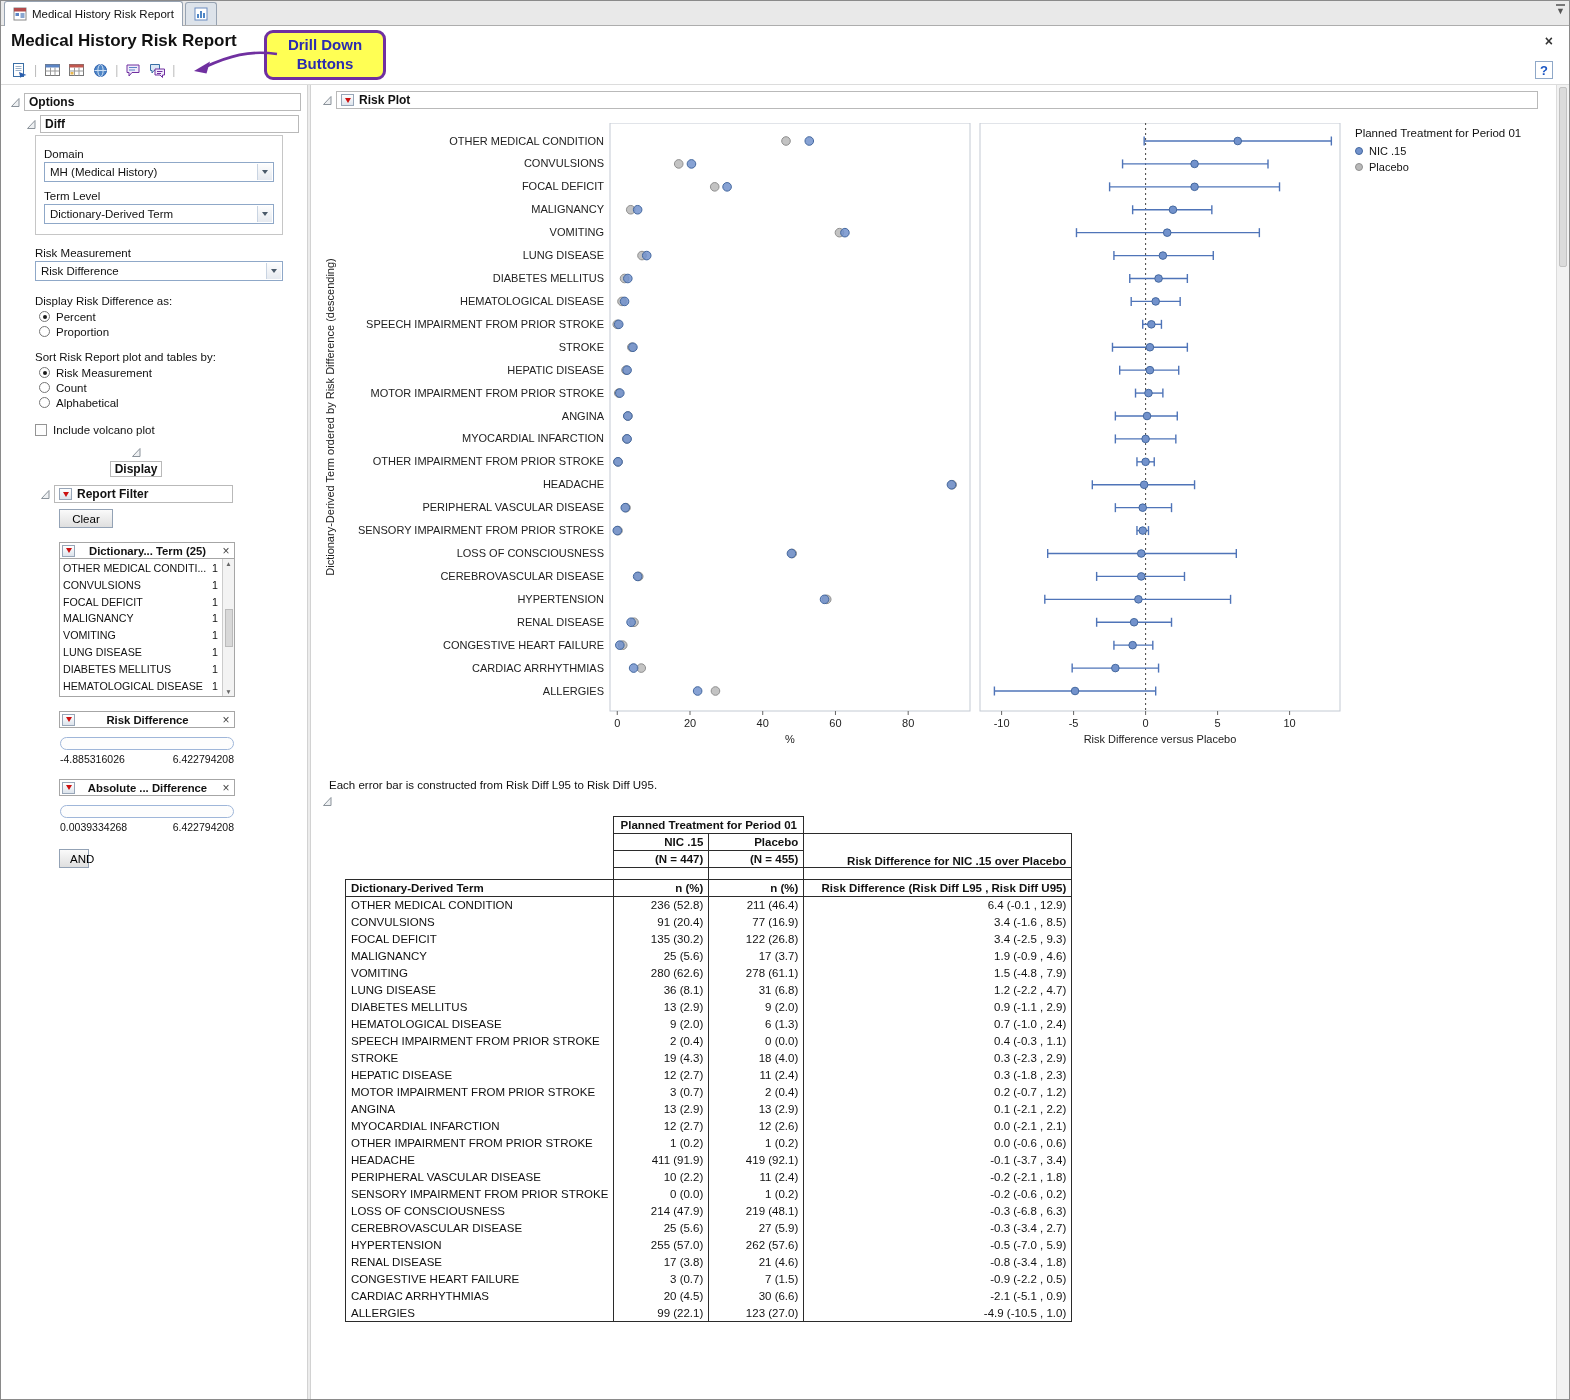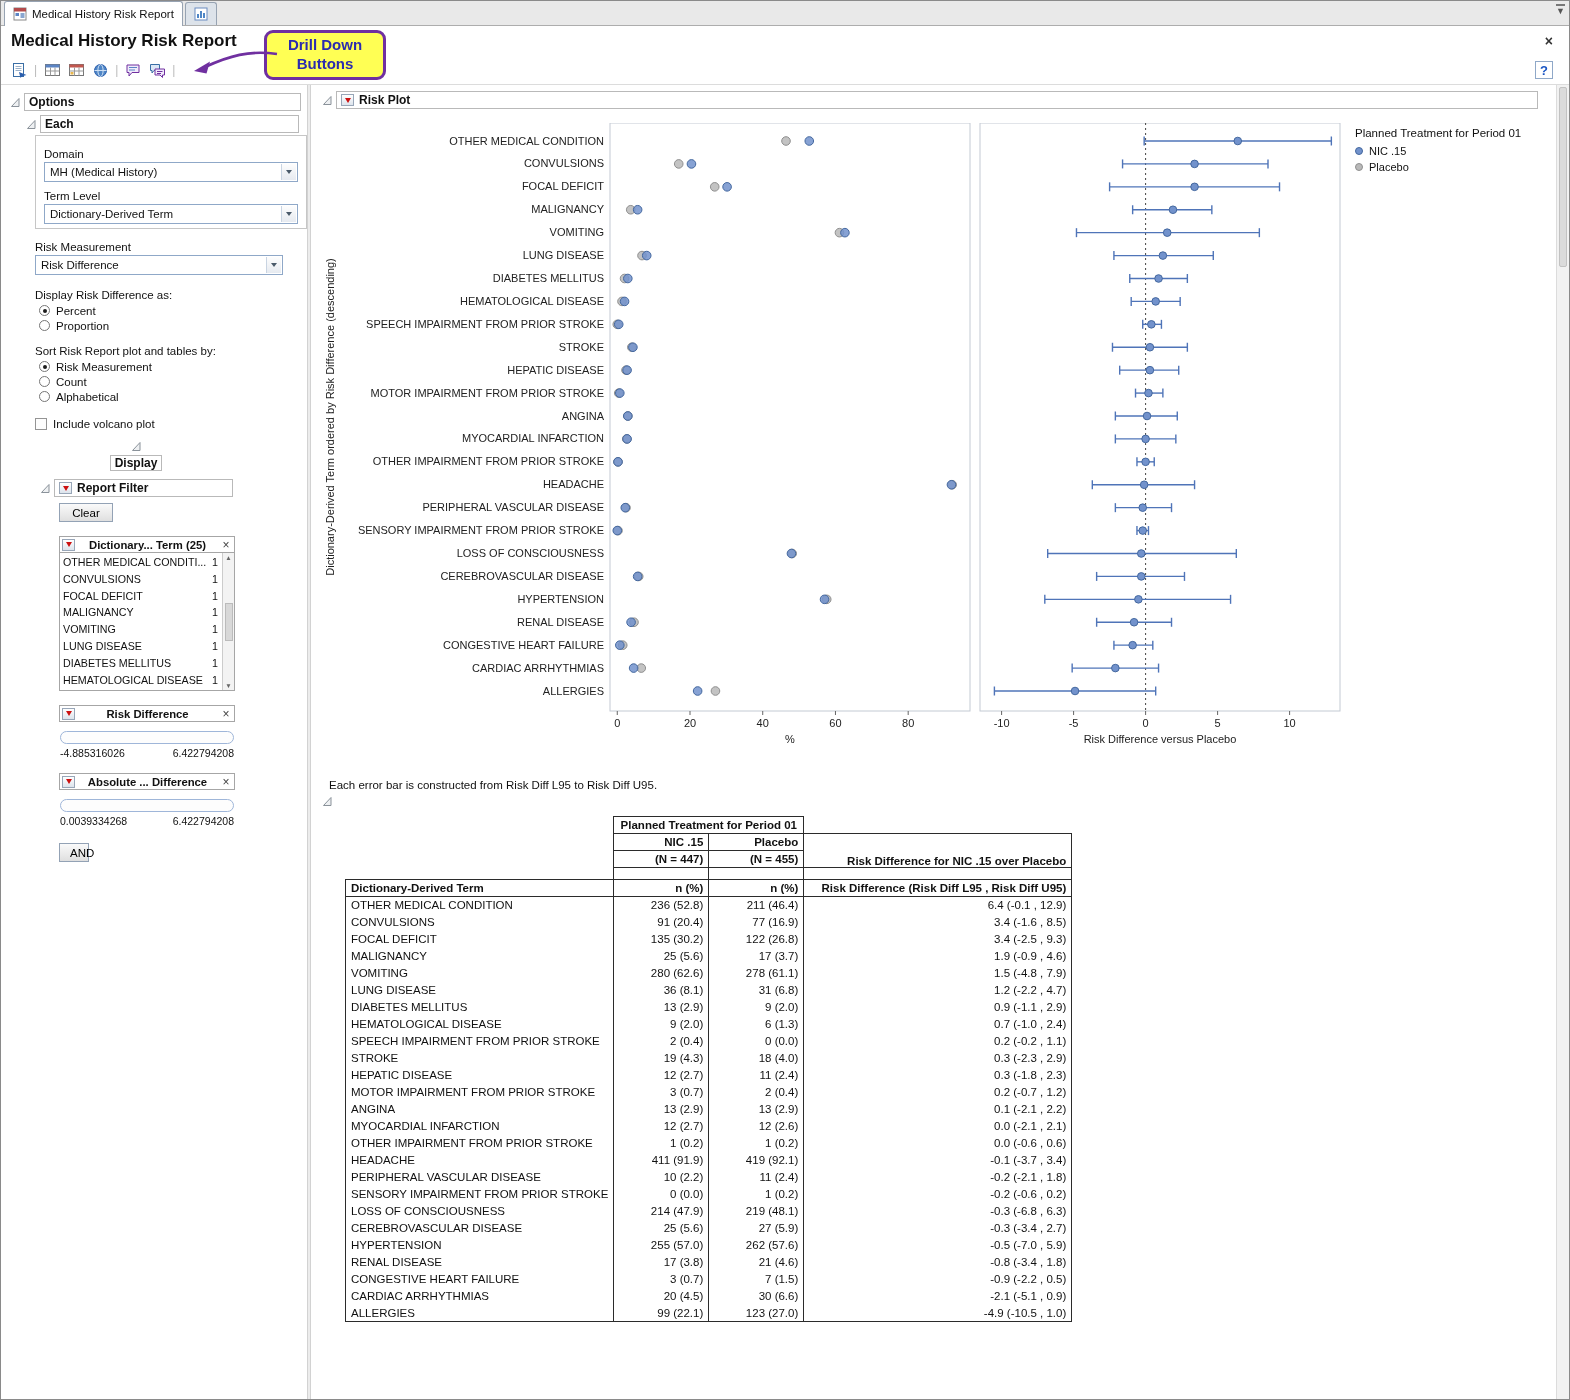--- a/index.html
+++ b/index.html
@@ -35,21 +35,21 @@
   .band.wide{margin-right:8px;}
   .band.med{flex:none;width:735px;}
   .disc{flex:none;}
   .disc path{fill:#eef0f2;stroke:#8a929a;stroke-width:1;}
   .rtri{width:13px;height:12px;border:1px solid #98a6b8;background:linear-gradient(#ffffff,#dde4ec);display:inline-flex;align-items:center;justify-content:center;flex:none;}
   .rt{border-left:3.5px solid transparent;border-right:3.5px solid transparent;border-top:5px solid #cc1111;}
   
   .row-data{margin-left:18px;margin-top:4px;width:272px;}
   .row-display{margin-left:18px;margin-top:12px;width:218px;flex-direction:column;}
   .row-filter{margin-left:32px;margin-top:8px;width:192px;}
-  .databox{border:1px solid #c6c6c6;margin:2px 0 2px 26px;width:272px;padding:4px 8px 4px 8px;background:#fff;}
+  .databox{border:1px solid #c6c6c6;margin:2px 0 2px 26px;width:248px;padding:4px 8px 10px 8px;background:#fff;}
   .datacontent{margin-left:26px;width:248px;}
   .lbl{font-size:11.5px;margin:8px 0 2px;}
   .combo{height:20px;border:1px solid #8fa8c8;background:#fff;display:flex;align-items:center;font-size:11.5px;padding-left:5px;position:relative;}
   .combo .chev{position:absolute;right:1px;top:1px;bottom:1px;width:15px;background:linear-gradient(#fdfdfd,#e6eaf0);border-left:1px solid #c9d4e2;display:flex;align-items:center;justify-content:center;}
   .combo .chev::after{content:"";border-left:3.5px solid transparent;border-right:3.5px solid transparent;border-top:4.5px solid #4a5a6a;}
   fieldset.events{border:1px solid #b9c4cc;margin:12px 0 0 0;padding:0 7px 9px 7px;}
   fieldset.events legend{font-size:11.5px;padding:0 3px;}
   .checkrow{display:flex;gap:6px;align-items:flex-start;font-size:11.5px;margin-top:9px;cursor:default;}
   .cb{width:12px;height:12px;border:1px solid #949494;background:#fdfdfd;flex:none;margin-top:0;}
   .cb.dis{background:#ececec;border-color:#b8b8b8;}
@@ -207,21 +207,21 @@
         <div class="band">
             <span class="bt">Options</span>
           </div>
       </div>
 
       <div class="outline-row row-data">
         <svg class="disc" viewBox="0 0 9 9" width="9" height="9">
             <path d="M8 0.5 L8 8.5 L0.5 8.5 Z"></path>
           </svg>
         <div class="band">
-            <span class="bt">Each</span>
+            <span class="bt">Diff</span>
           </div>
       </div>
 
       <div class="databox">
         <div class="lbl">Domain</div>
         <div class="combo">
             <span>MH (Medical History)</span>
             <span class="chev"></span>
           </div>
         <div class="lbl">Term Level</div>
@@ -706,21 +706,21 @@
             <tr>
               <td>HEMATOLOGICAL DISEASE</td>
               <td class="num">9 (2.0)</td>
               <td class="num">6 (1.3)</td>
               <td class="num">0.7 (-1.0 , 2.4)</td>
             </tr>
             <tr>
               <td>SPEECH IMPAIRMENT FROM PRIOR STROKE</td>
               <td class="num">2 (0.4)</td>
               <td class="num">0 (0.0)</td>
-              <td class="num">0.2 (-0.2 , 1.1)</td>
+              <td class="num">0.4 (-0.3 , 1.1)</td>
             </tr>
             <tr>
               <td>STROKE</td>
               <td class="num">19 (4.3)</td>
               <td class="num">18 (4.0)</td>
               <td class="num">0.3 (-2.3 , 2.9)</td>
             </tr>
             <tr>
               <td>HEPATIC DISEASE</td>
               <td class="num">12 (2.7)</td>

